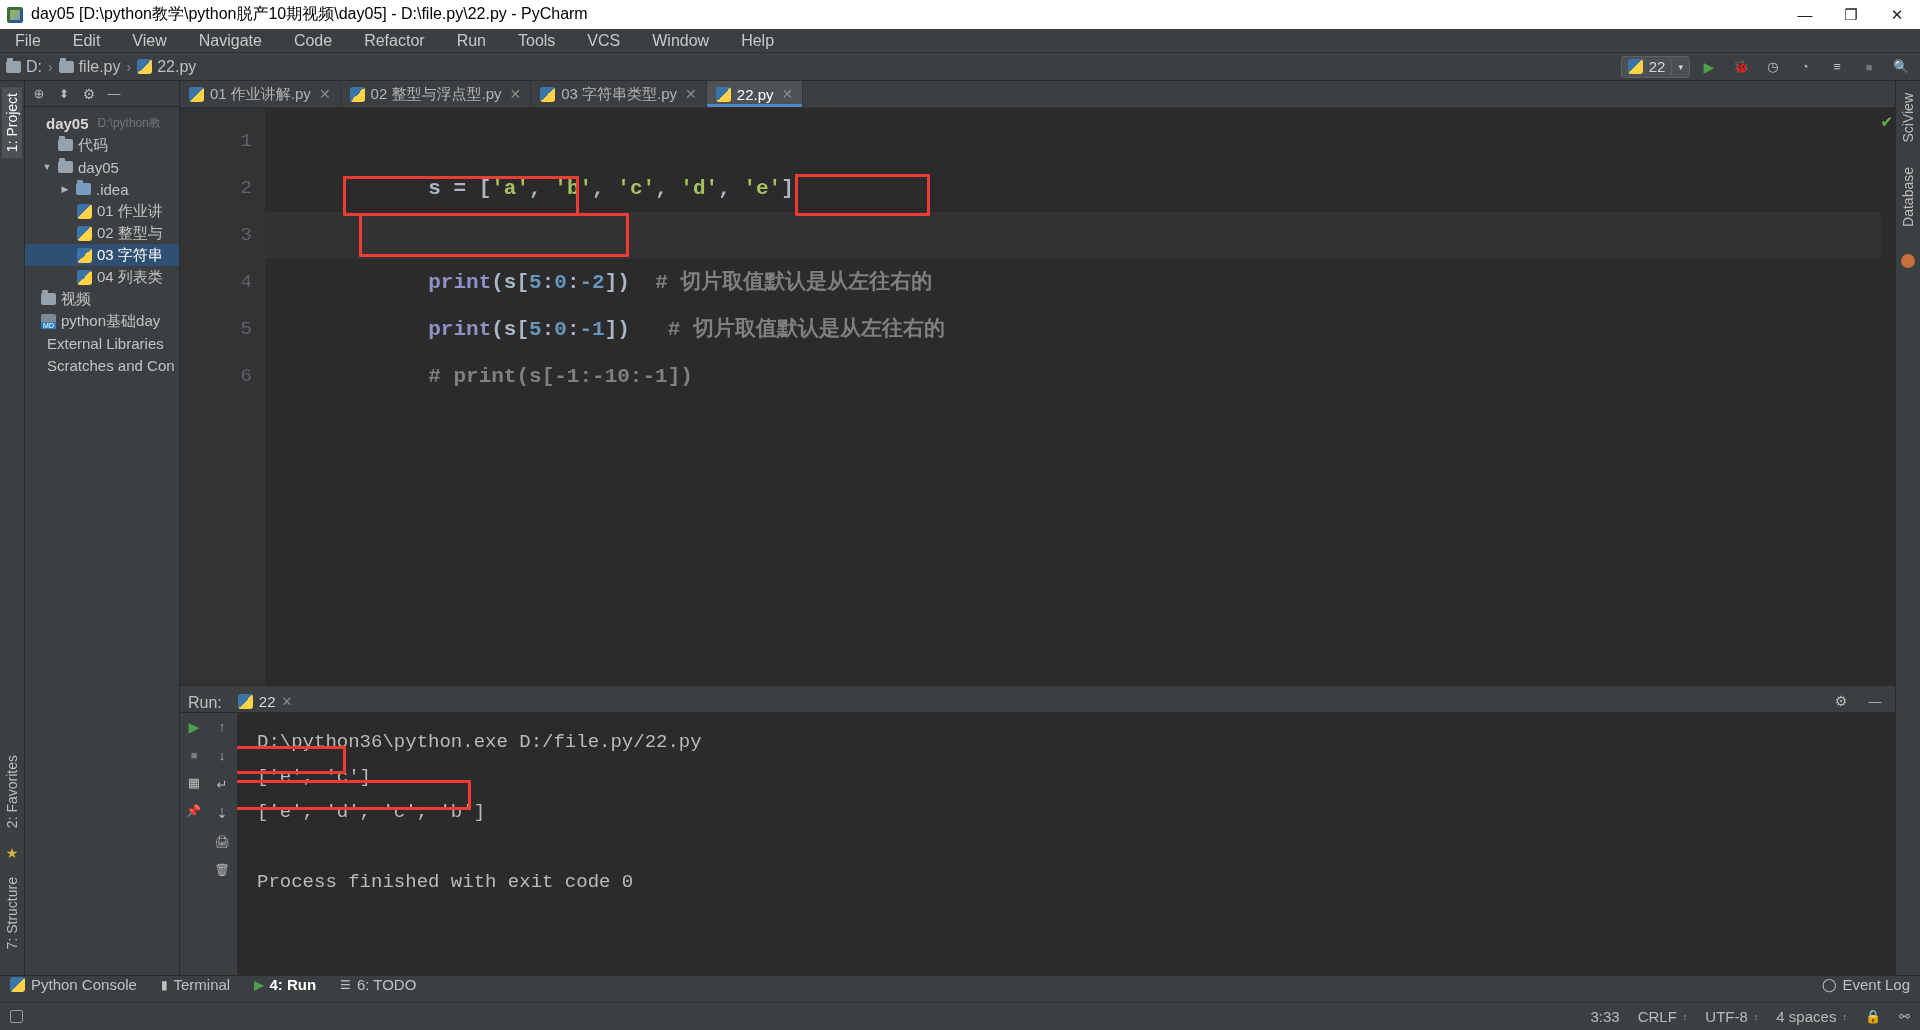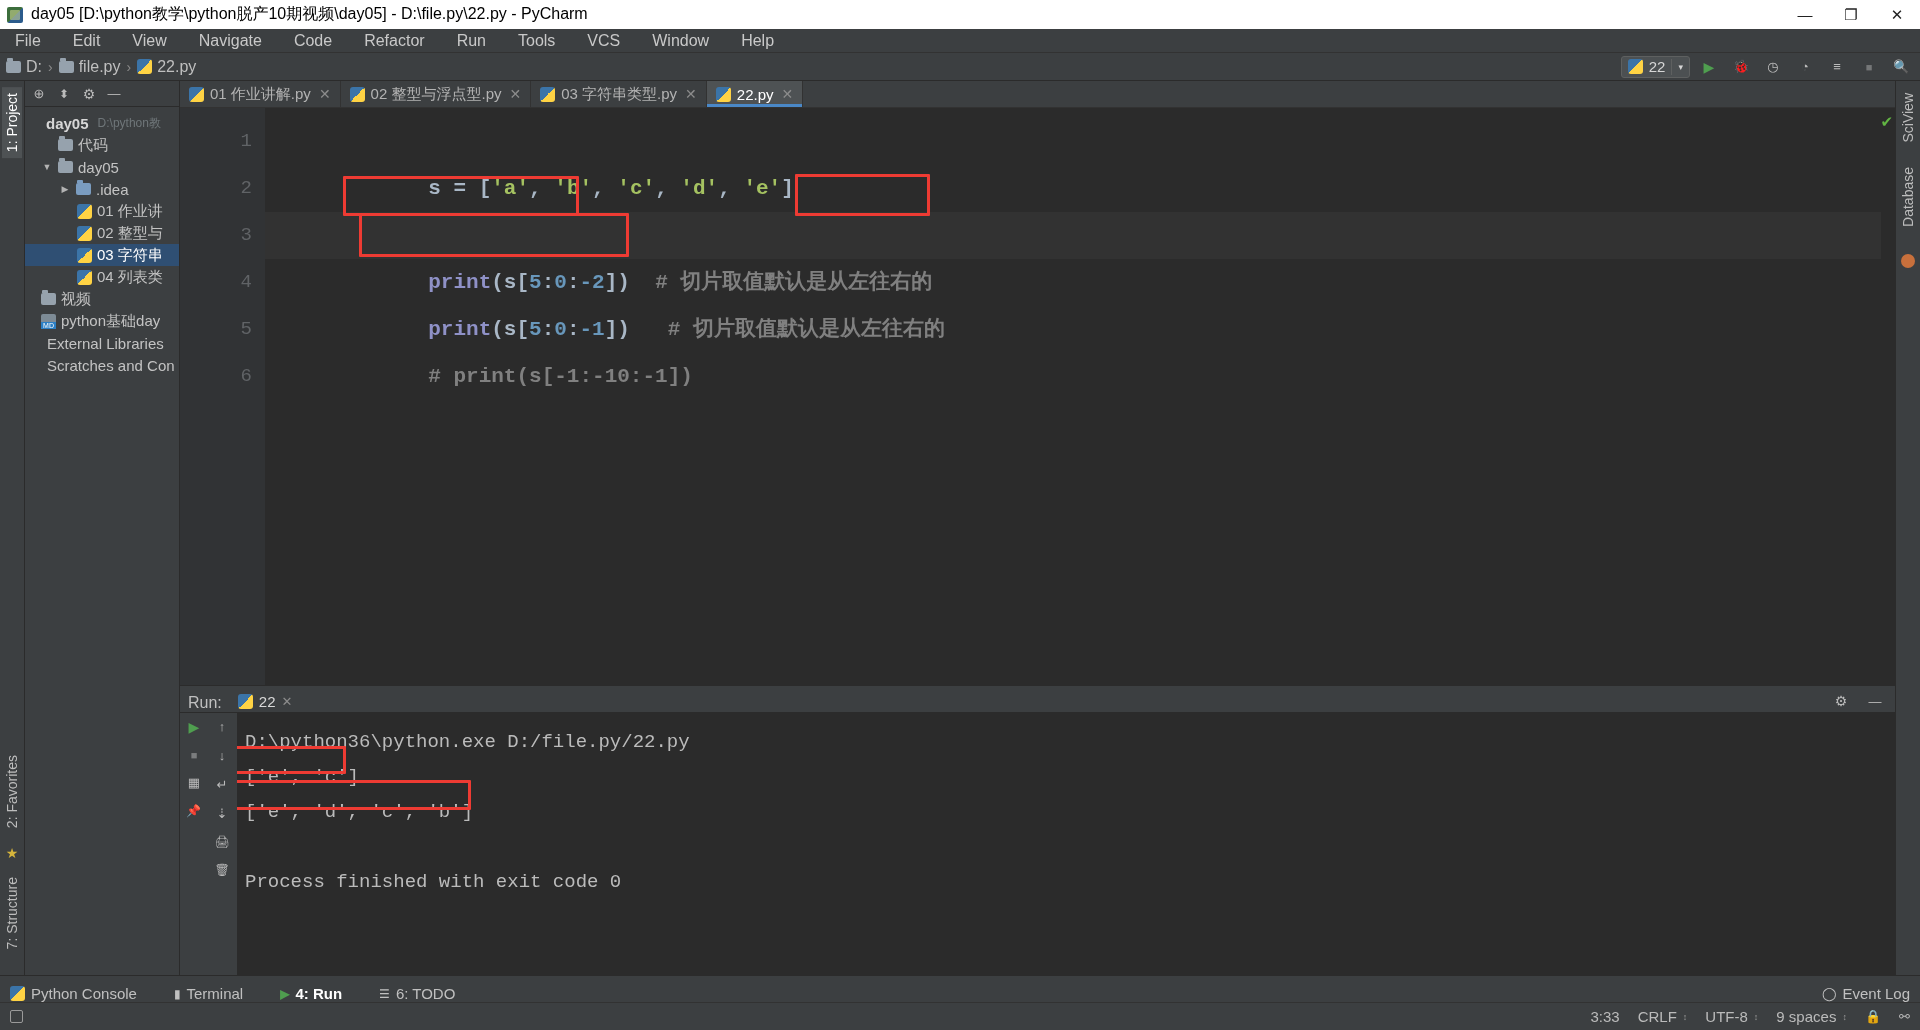--- a/index.html
+++ b/index.html
@@ -200,28 +200,28 @@
   .console-strip {
     width:57px; flex:0 0 57px; display:flex; background:#3c3f41;
   }
   .cs-col {
     width:28px; display:flex; flex-direction:column; align-items:center;
     padding-top:6px; gap:14px;
   }
   .console {
     flex:1 1 auto; background:#2b2b2b; position:relative;
     font-family:"Liberation Mono", monospace; font-size:19px;
-    color:#bbbbbb; padding:12px 0 0 8px; overflow:hidden;
+    color:#bbbbbb; padding:12px 0 0 20px; overflow:hidden;
   }
   .console-line { height:35px; line-height:35px; white-space:pre; }
 
   
   .statusbar-top {
-    height:27px; flex:0 0 27px; background:#3c3f41; display:flex; align-items:flex-end;
-    gap:37px; padding:0 10px; border-top:1px solid #2b2b2b; font-size:15px; color:#c0c0c0;
+    height:27px; flex:0 0 27px; background:#3c3f41; display:flex; align-items:flex-start;
+    gap:24px; padding:0 10px; border-top:1px solid #2b2b2b; font-size:15px; color:#c0c0c0;
   }
   .sb-item { display:flex; align-items:center; gap:6px; }
   .sb-item.active { color:#ffffff; font-weight:bold; }
   .statusbar-top .spacer { flex:1 1 auto; }
   .statusbar-bot {
     height:28px; flex:0 0 28px; background:#3c3f41; display:flex; align-items:center;
     padding:12px 10px; font-size:15px; color:#bbbbbb; gap:18px;
     border-top:1px solid #323232;
   }
   .statusbar-bot .spacer { flex:1 1 auto; }
@@ -537,20 +537,20 @@
     <span>3:33</span>
     <span class="sb-item">
       <span>CRLF</span>
       <span class="caret-dn">↕</span>
     </span>
     <span class="sb-item">
       <span>UTF-8</span>
       <span class="caret-dn">↕</span>
     </span>
     <span class="sb-item">
-      <span>9 spaces</span>
+      <span>4 spaces</span>
       <span class="caret-dn">↕</span>
     </span>
     <span style="font-size:13px">🔒</span>
     <span style="font-size:13px">⚯</span>
   </div>
 
 </div>
 
 </body></html>

